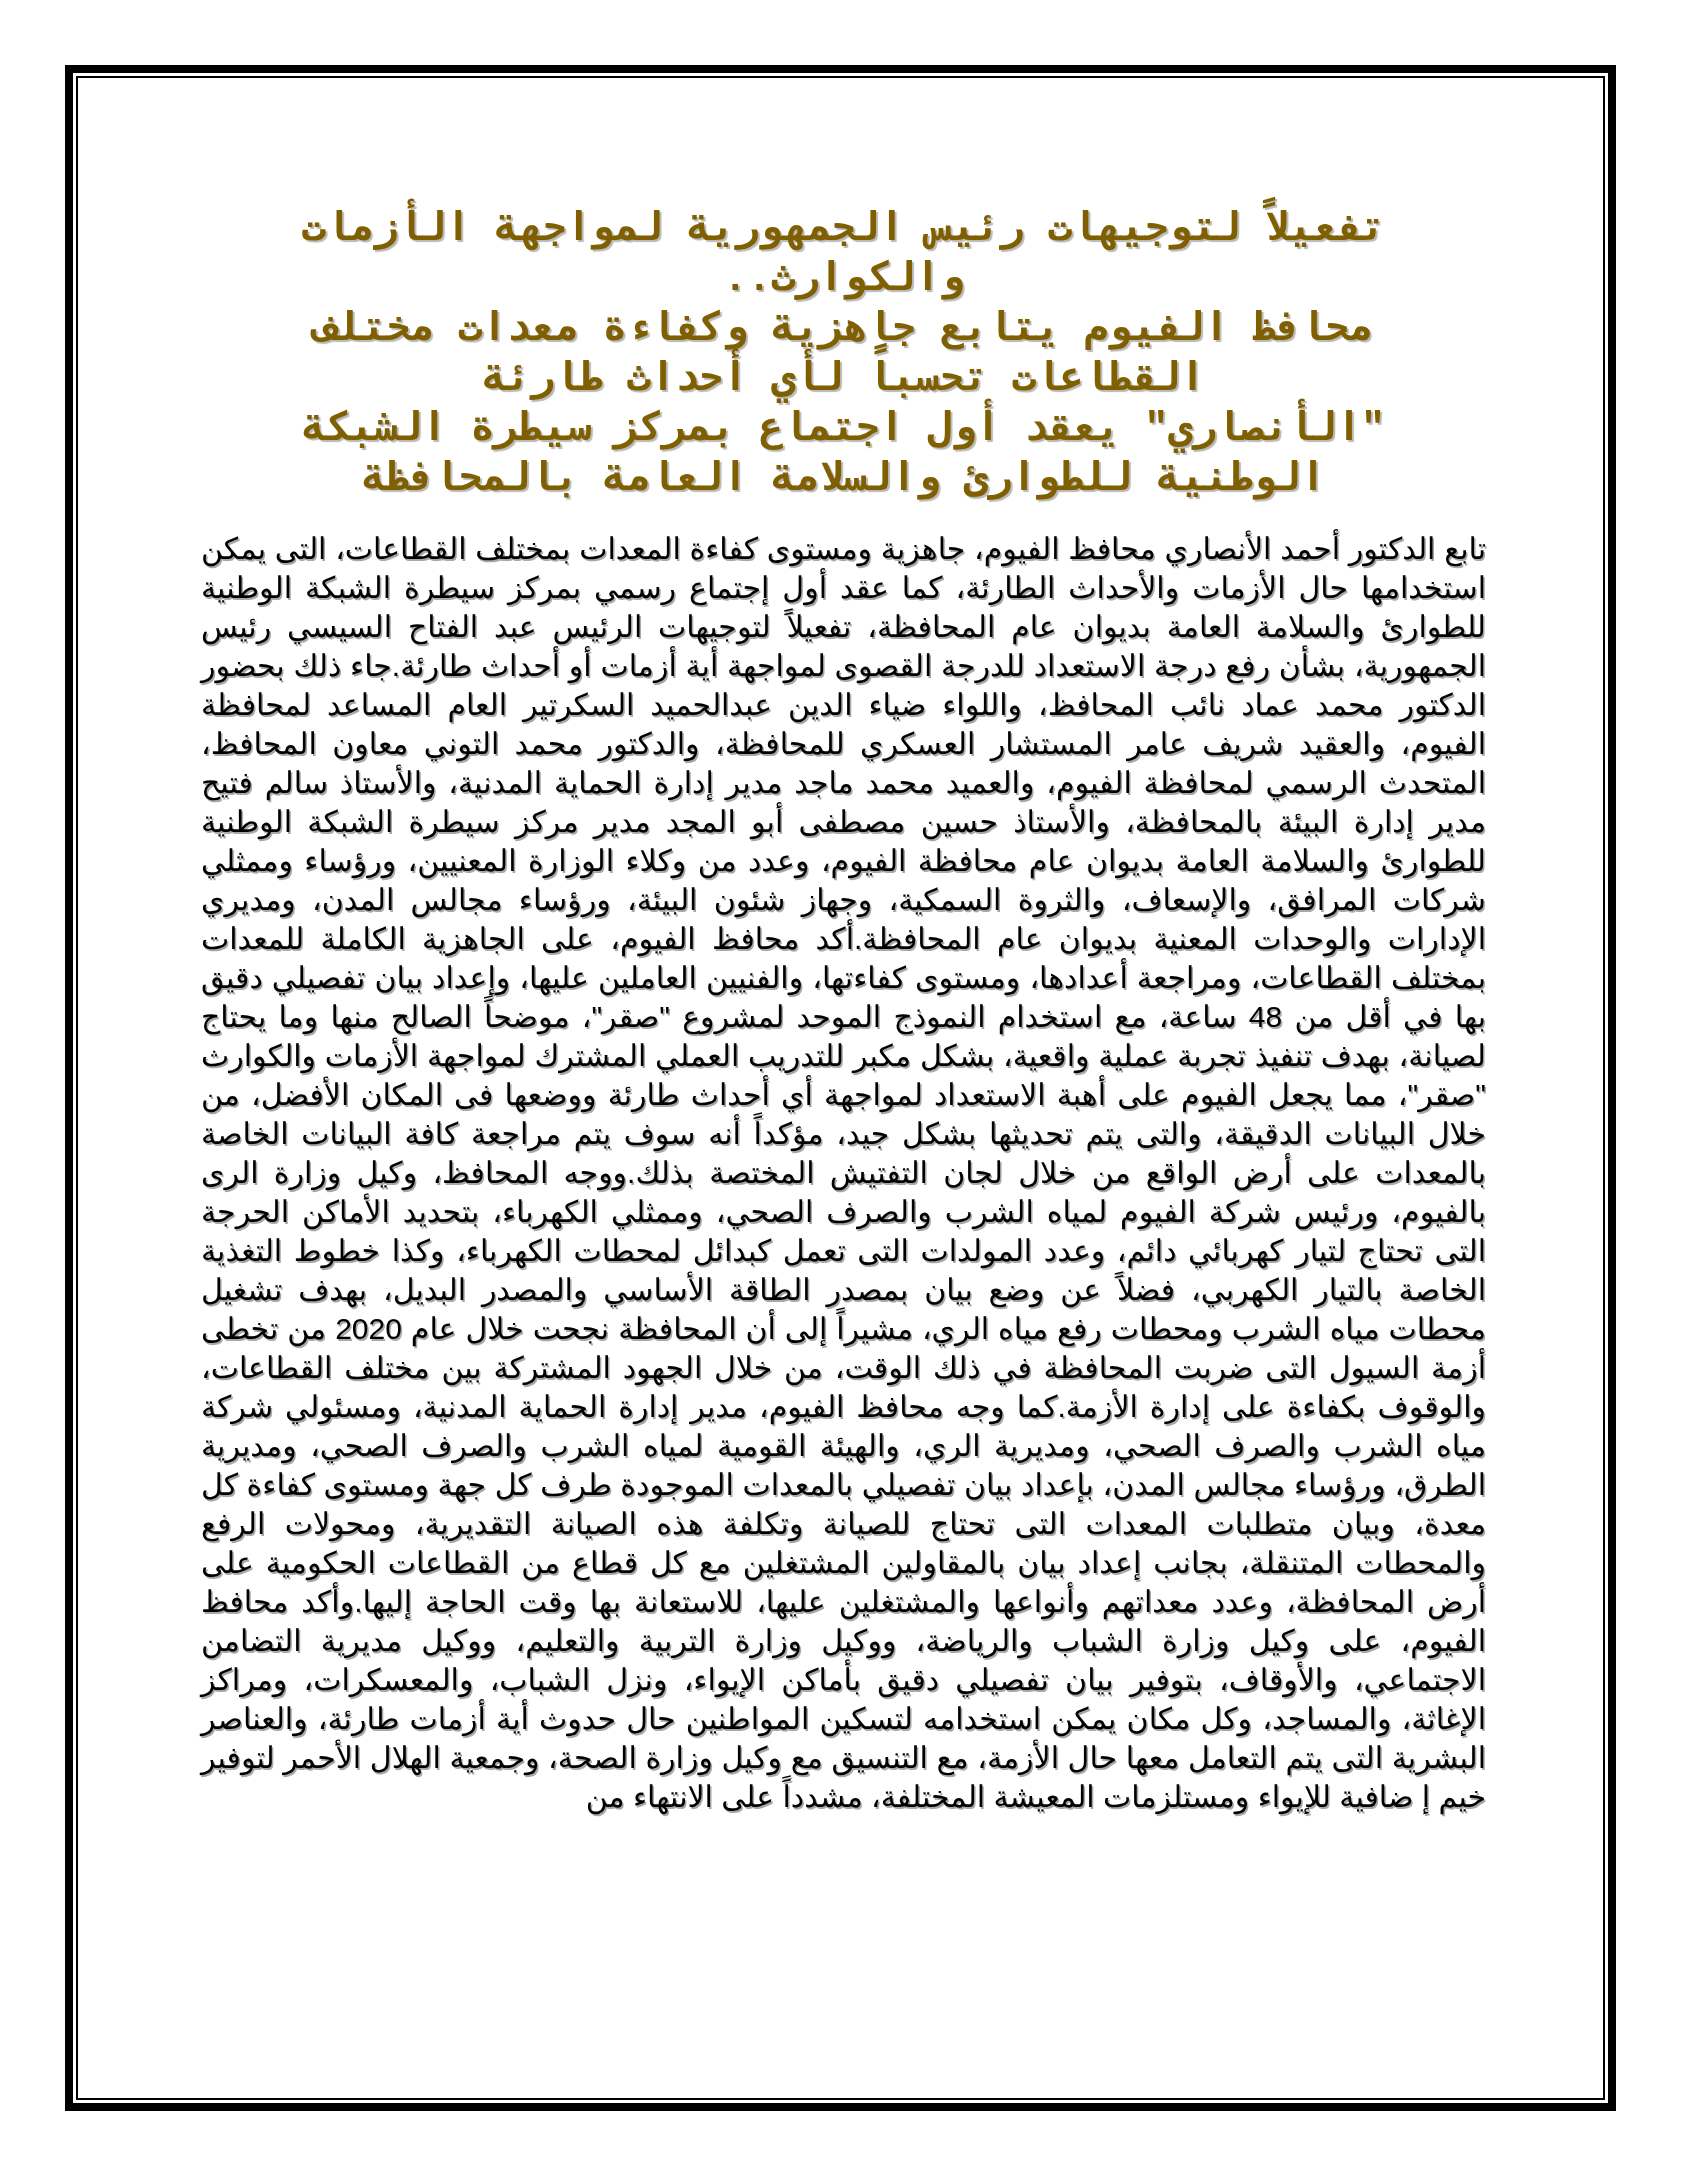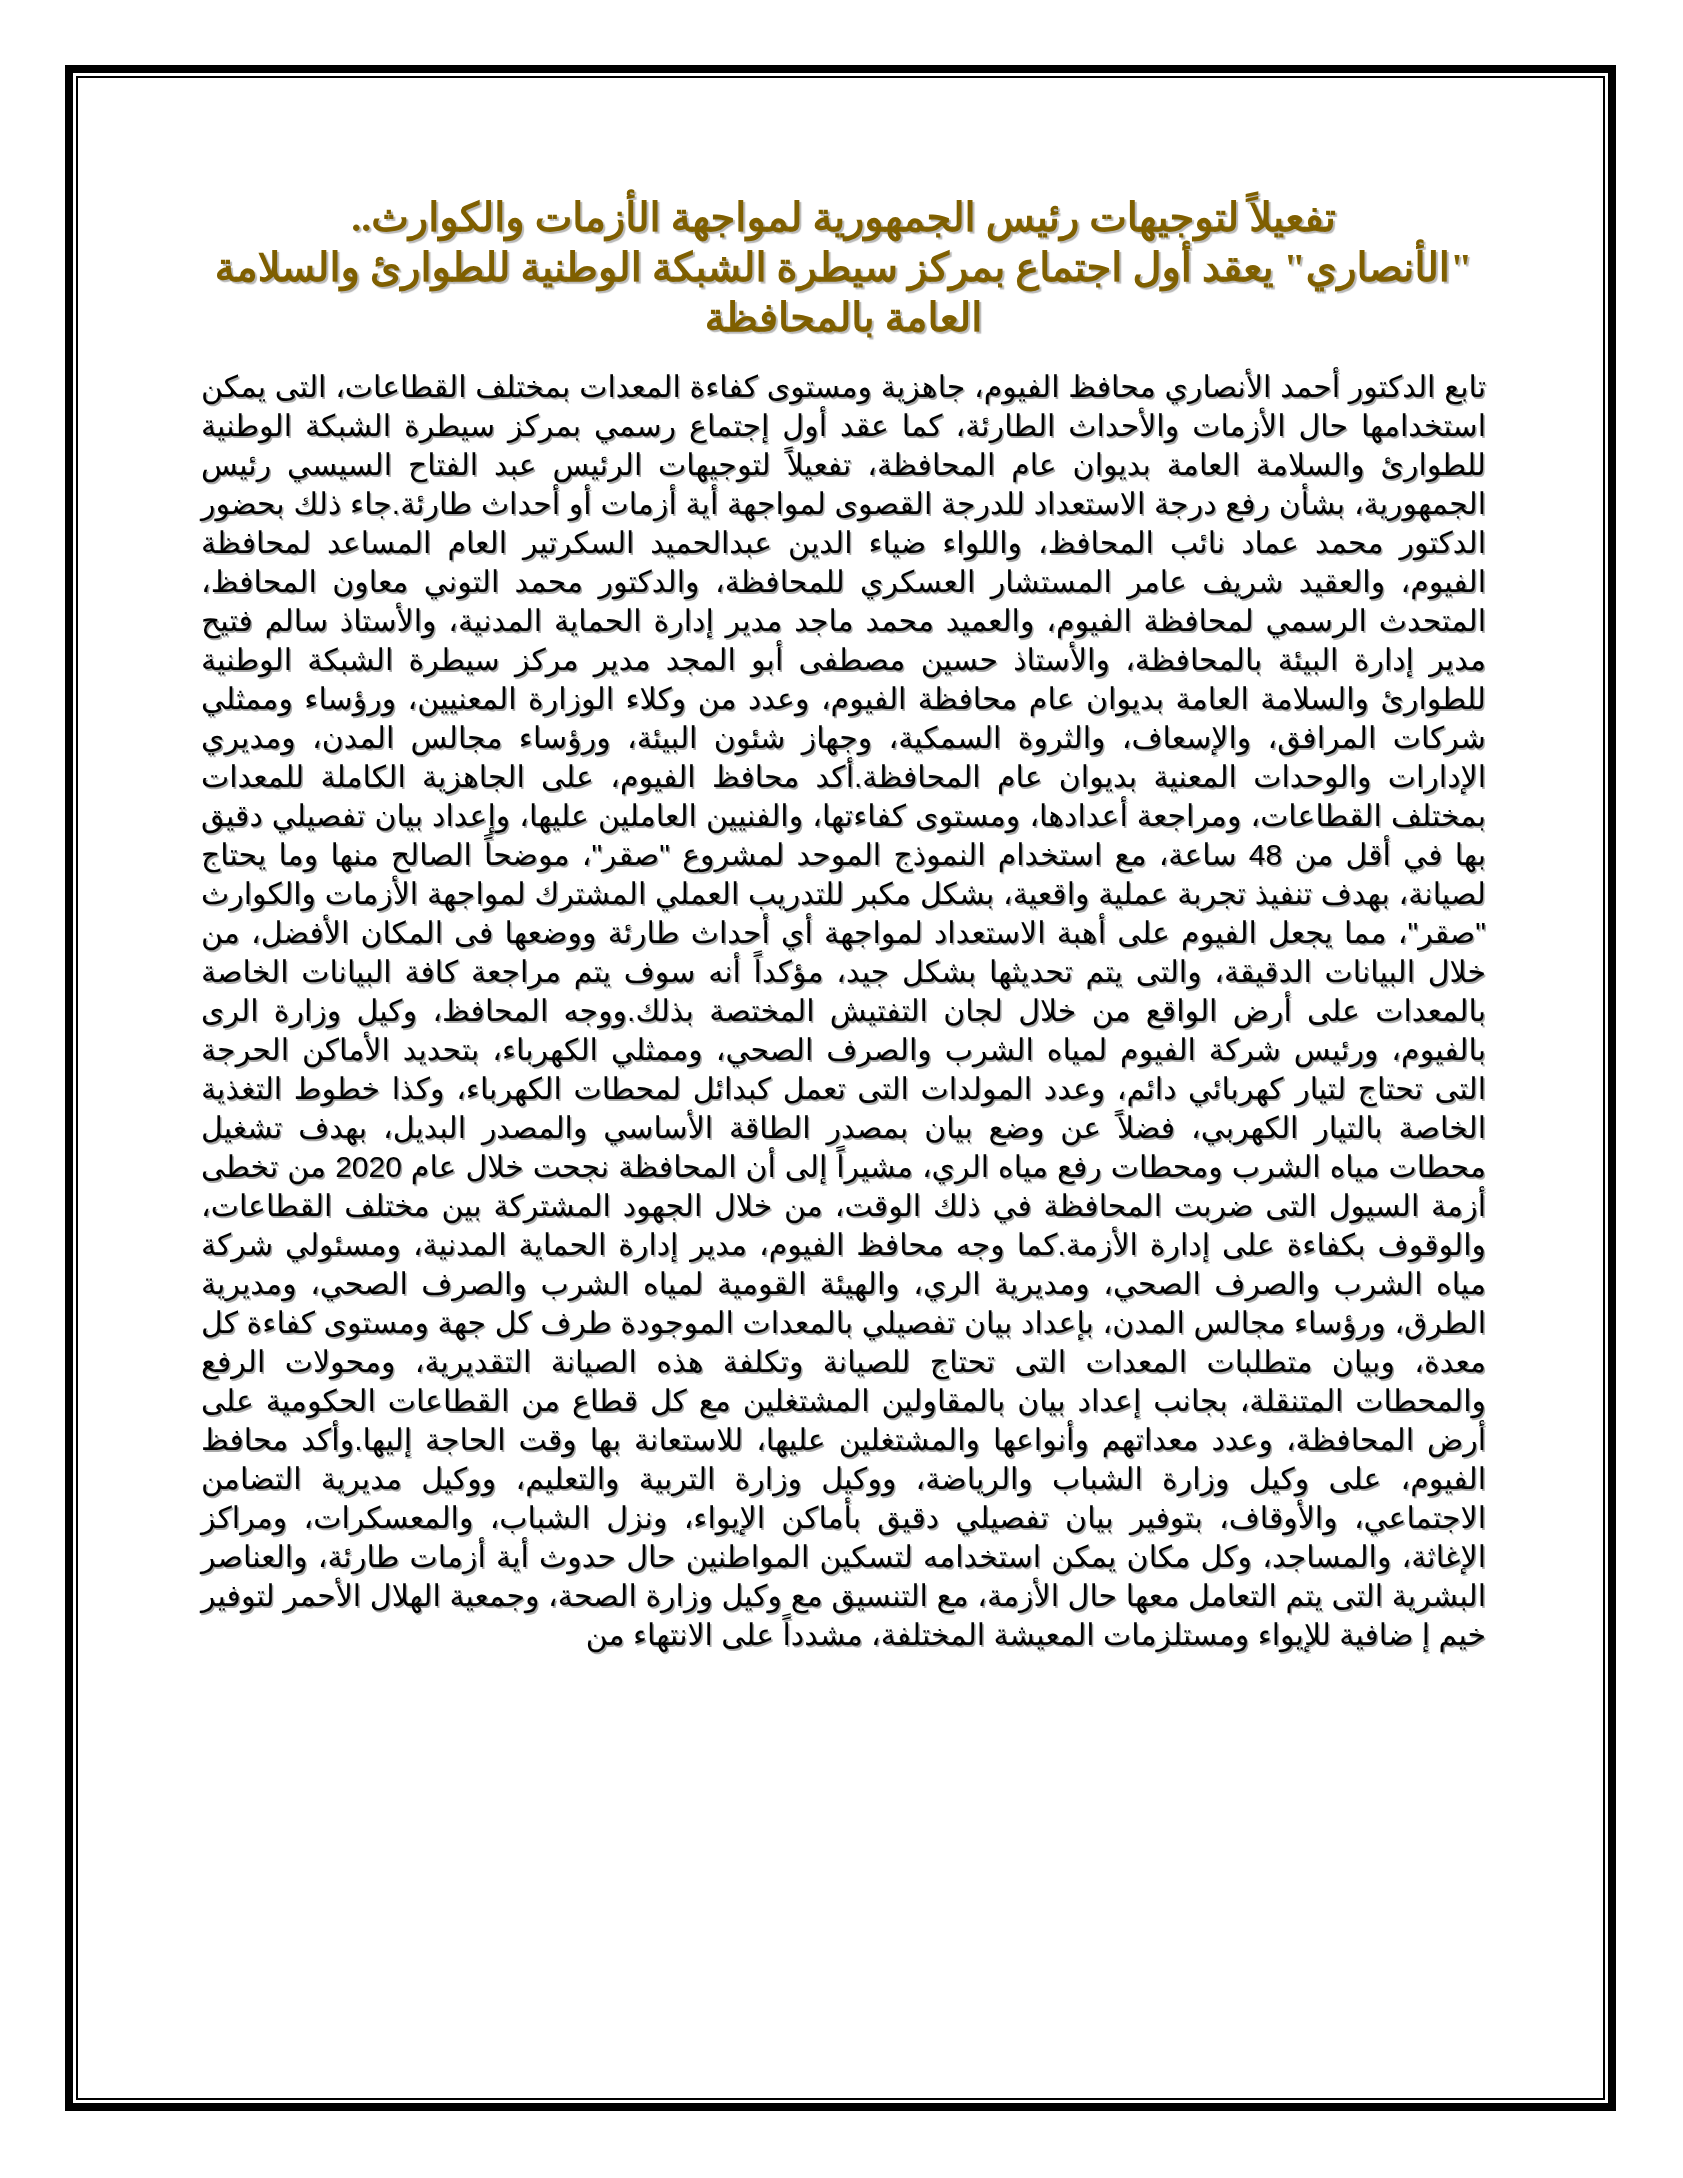--- a/index.html
+++ b/index.html
@@ -31,28 +31,28 @@
       border: 2px solid #000000;
     }
     .content {
       position: absolute;
       left: 201px;
       top: 193px;
       width: 1285px;
       direction: rtl;
     }
     .headline {
-      font-family: Liberation Serif, serif;
+      font-family: Liberation Mono, monospace;
       font-weight: bold;
       font-size: 40px;
       line-height: 50px;
       text-align: center;
       color: #7f5f00;
       text-shadow: 2px 2px 1px #b9b9b9;
-      margin: 0;
+      margin: 12px;
       letter-spacing: -0.5px;
     }
     .headline span { display: block; }
     .body-text {
       margin-top: 24px;
       font-family: "Liberation Sans", sans-serif;
       font-size: 30px;
       line-height: 39px;
       text-align: justify;
       text-align-last: right;
@@ -63,17 +63,18 @@
 </head>
 <body>
 
 <div class="page-border-outer">
   <div class="page-border-inner"></div>
 </div>
 
 <div class="content">
   <h1 class="headline">
     <span>تفعيلاً لتوجيهات رئيس الجمهورية لمواجهة الأزمات والكوارث..</span>
+    <span>محافظ الفيوم يتابع جاهزية وكفاءة معدات مختلف القطاعات تحسباً لأي أحداث طارئة</span>
     <span>"الأنصاري" يعقد أول اجتماع بمركز سيطرة الشبكة الوطنية للطوارئ والسلامة العامة بالمحافظة</span>
   </h1>
   <p class="body-text">تابع الدكتور أحمد الأنصاري محافظ الفيوم، جاهزية ومستوى كفاءة المعدات بمختلف القطاعات، التى يمكن استخدامها حال الأزمات والأحداث الطارئة، كما عقد أول إجتماع رسمي بمركز سيطرة الشبكة الوطنية للطوارئ والسلامة العامة بديوان عام المحافظة، تفعيلاً لتوجيهات الرئيس عبد الفتاح السيسي رئيس الجمهورية، بشأن رفع درجة الاستعداد للدرجة القصوى لمواجهة أية أزمات أو أحداث طارئة.جاء ذلك بحضور الدكتور محمد عماد نائب المحافظ، واللواء ضياء الدين عبدالحميد السكرتير العام المساعد لمحافظة الفيوم، والعقيد شريف عامر المستشار العسكري للمحافظة، والدكتور محمد التوني معاون المحافظ، المتحدث الرسمي لمحافظة الفيوم، والعميد محمد ماجد مدير إدارة الحماية المدنية، والأستاذ سالم فتيح مدير إدارة البيئة بالمحافظة، والأستاذ حسين مصطفى أبو المجد مدير مركز سيطرة الشبكة الوطنية للطوارئ والسلامة العامة بديوان عام محافظة الفيوم، وعدد من وكلاء الوزارة المعنيين، ورؤساء وممثلي شركات المرافق، والإسعاف، والثروة السمكية، وجهاز شئون البيئة، ورؤساء مجالس المدن، ومديري الإدارات والوحدات المعنية بديوان عام المحافظة.أكد محافظ الفيوم، على الجاهزية الكاملة للمعدات بمختلف القطاعات، ومراجعة أعدادها، ومستوى كفاءتها، والفنيين العاملين عليها، وإعداد بيان تفصيلي دقيق بها في أقل من 48 ساعة، مع استخدام النموذج الموحد لمشروع "صقر"، موضحاً الصالح منها وما يحتاج لصيانة، بهدف تنفيذ تجربة عملية واقعية، بشكل مكبر للتدريب العملي المشترك لمواجهة الأزمات والكوارث "صقر"، مما يجعل الفيوم على أهبة الاستعداد لمواجهة أي أحداث طارئة ووضعها فى المكان الأفضل، من خلال البيانات الدقيقة، والتى يتم تحديثها بشكل جيد، مؤكداً أنه سوف يتم مراجعة كافة البيانات الخاصة بالمعدات على أرض الواقع من خلال لجان التفتيش المختصة بذلك.ووجه المحافظ، وكيل وزارة الرى بالفيوم، ورئيس شركة الفيوم لمياه الشرب والصرف الصحي، وممثلي الكهرباء، بتحديد الأماكن الحرجة التى تحتاج لتيار كهربائي دائم، وعدد المولدات التى تعمل كبدائل لمحطات الكهرباء، وكذا خطوط التغذية الخاصة بالتيار الكهربي، فضلاً عن وضع بيان بمصدر الطاقة الأساسي والمصدر البديل، بهدف تشغيل محطات مياه الشرب ومحطات رفع مياه الري، مشيراً إلى أن المحافظة نجحت خلال عام 2020 من تخطى أزمة السيول التى ضربت المحافظة في ذلك الوقت، من خلال الجهود المشتركة بين مختلف القطاعات، والوقوف بكفاءة على إدارة الأزمة.كما وجه محافظ الفيوم، مدير إدارة الحماية المدنية، ومسئولي شركة مياه الشرب والصرف الصحي، ومديرية الري، والهيئة القومية لمياه الشرب والصرف الصحي، ومديرية الطرق، ورؤساء مجالس المدن، بإعداد بيان تفصيلي بالمعدات الموجودة طرف كل جهة ومستوى كفاءة كل معدة، وبيان متطلبات المعدات التى تحتاج للصيانة وتكلفة هذه الصيانة التقديرية، ومحولات الرفع والمحطات المتنقلة، بجانب إعداد بيان بالمقاولين المشتغلين مع كل قطاع من القطاعات الحكومية على أرض المحافظة، وعدد معداتهم وأنواعها والمشتغلين عليها، للاستعانة بها وقت الحاجة إليها.وأكد محافظ الفيوم، على وكيل وزارة الشباب والرياضة، ووكيل وزارة التربية والتعليم، ووكيل مديرية التضامن الاجتماعي، والأوقاف، بتوفير بيان تفصيلي دقيق بأماكن الإيواء، ونزل الشباب، والمعسكرات، ومراكز الإغاثة، والمساجد، وكل مكان يمكن استخدامه لتسكين المواطنين حال حدوث أية أزمات طارئة، والعناصر البشرية التى يتم التعامل معها حال الأزمة، مع التنسيق مع وكيل وزارة الصحة، وجمعية الهلال الأحمر لتوفير خيم إ ضافية للإيواء ومستلزمات المعيشة المختلفة، مشدداً على الانتهاء من</p>
 </div>
 
 
 </body></html>

